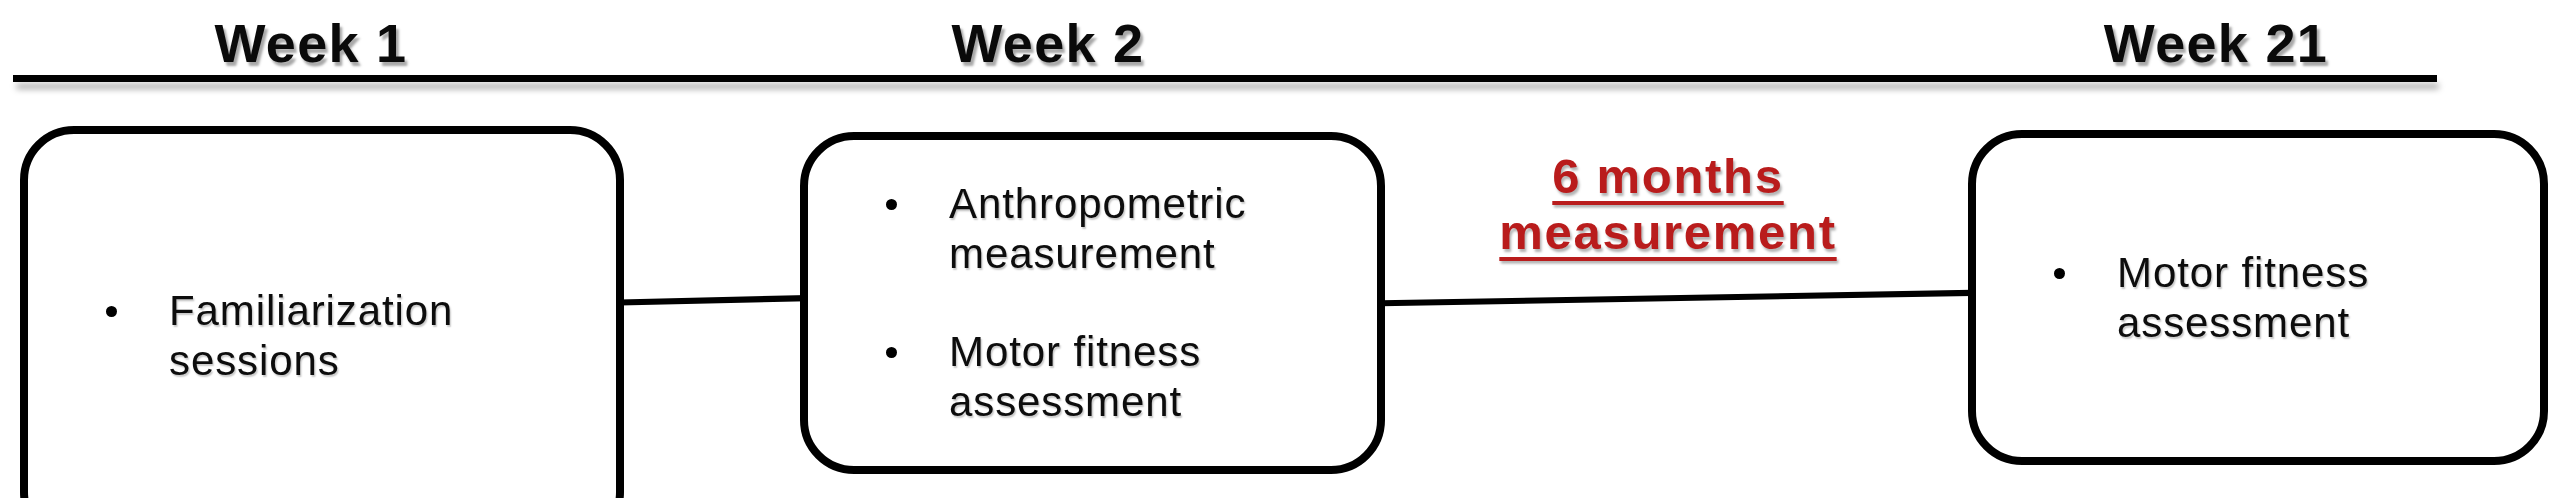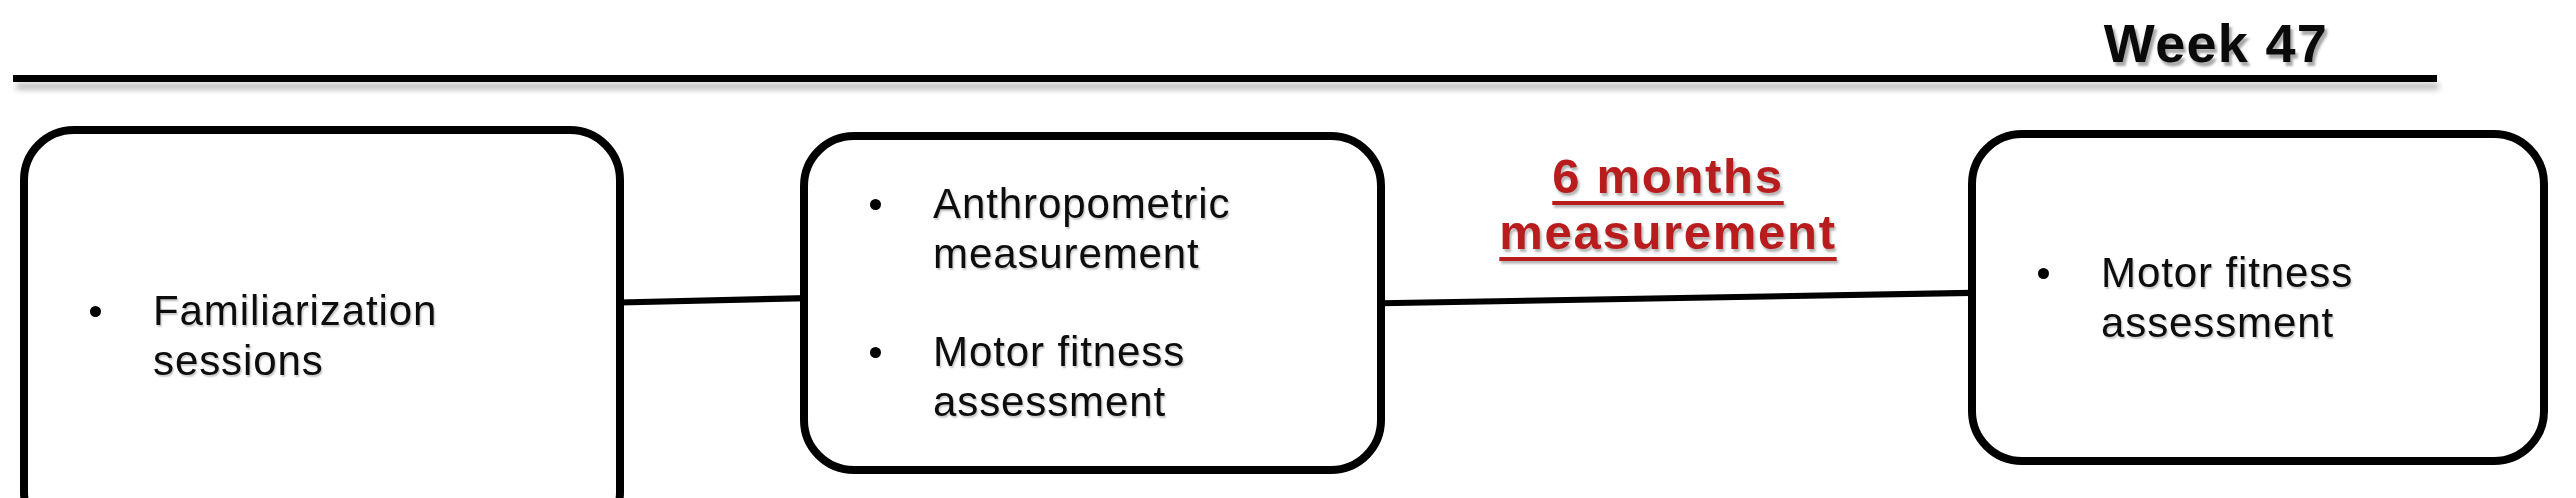--- a/index.html
+++ b/index.html
@@ -52,21 +52,21 @@
     flex-direction:column;
     justify-content:center;
     padding:17.4px 26px 17.4px 57px;
   }
   .box-1{left:20px;top:126px;width:604px;height:420px;}
   .box-2{left:800px;top:132px;width:585px;height:342px;}
   .box-3{left:1968px;top:130px;width:580px;height:335px;}
 
   .bullet-list{
     list-style:none;
-    margin:0;padding:0;
+    margin:16px;padding:0;
   }
   .bullet-item{
     position:relative;
     padding-left:68px;
     font-size:42px;
     line-height:50px;
     letter-spacing:0.9px;
     color:#0d0d0d;
     text-shadow:1.3px 2.2px 1.7px rgba(0,0,0,0.22);
   }
@@ -105,21 +105,23 @@
     text-decoration:underline;
     text-decoration-thickness:4.3px;
     text-underline-offset:7.8px;
   }
 </style>
 </head>
 <body>
 
 <div class="canvas">
 
-  <div class="week-label week-26">Week 47</div>
+  <div class="week-label week-1">Week 1</div>
+  <div class="week-label week-2">Week 2</div>
+  <div class="week-label week-26">Week 21</div>
 
   <div class="axis-line"></div>
 
   <svg class="connector-layer" viewBox="0 0 2962 573" xmlns="http://www.w3.org/2000/svg">
     <line x1="712" y1="348" x2="928" y2="343" stroke="#000000" stroke-width="7"></line>
     <line x1="1588" y1="349" x2="2268" y2="337" stroke="#000000" stroke-width="7"></line>
   </svg>
 
   <div class="stage-box box-1">
     <ul class="bullet-list">

